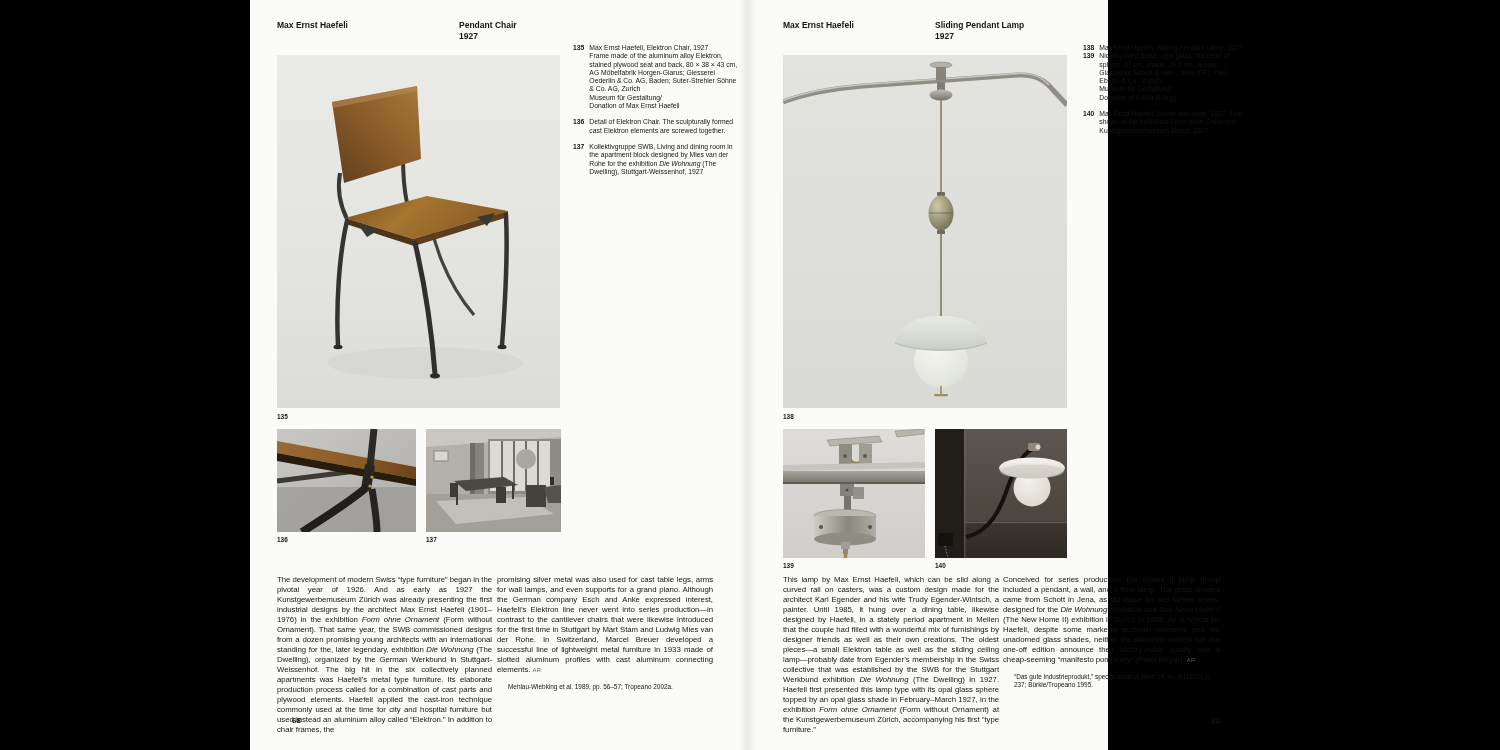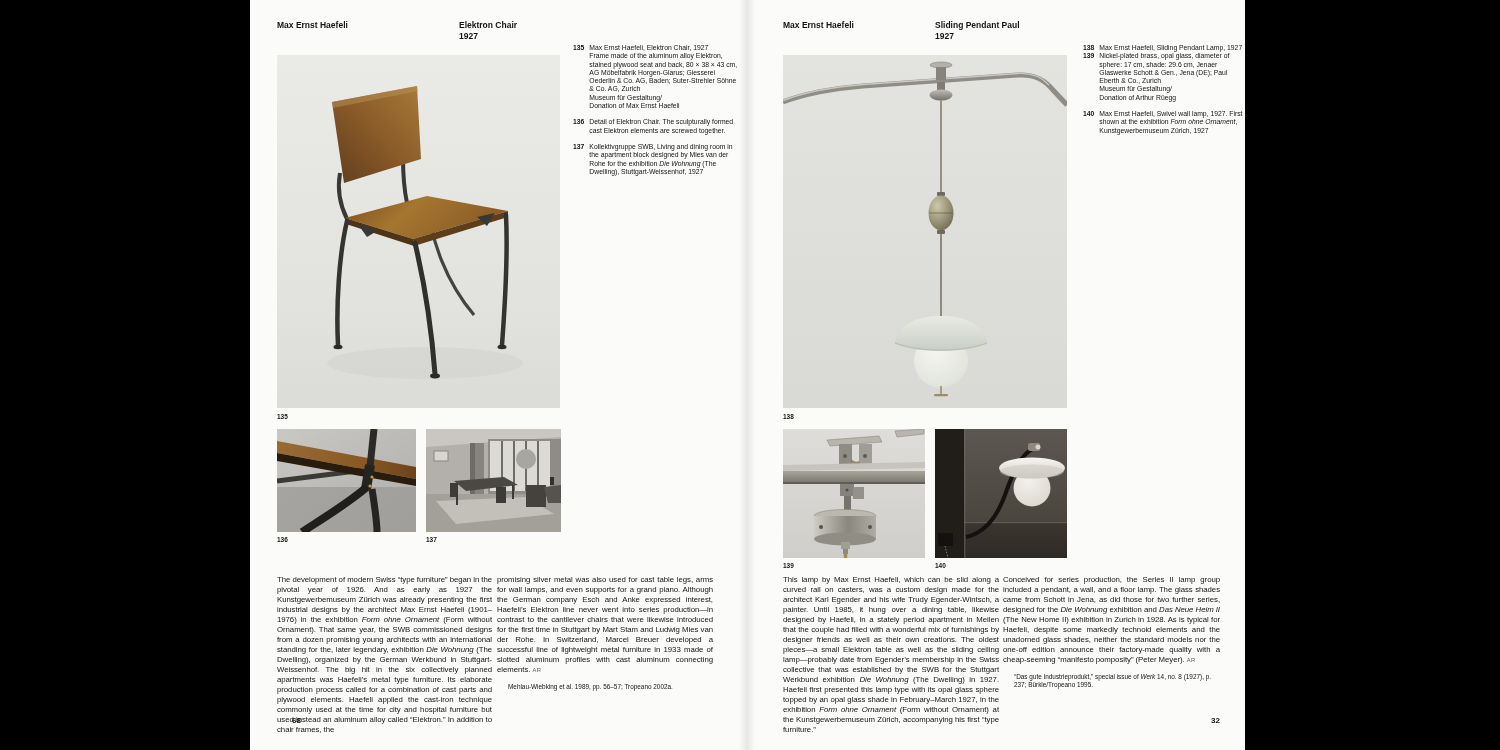--- a/index.html
+++ b/index.html
@@ -1,19 +1,19 @@
 <!DOCTYPE html>
 <html><head>
 <meta charset="utf-8">
 <style>
   * { margin:0; padding:0; box-sizing:border-box; }
   html,body { background:#000; }
   .stage { position:relative; width:1500px; height:750px; background:#000; overflow:hidden;
            font-family:"Liberation Sans", sans-serif; color:#141414; }
-  .spread { position:absolute; left:250px; top:0; width:995px; height:750px; background:#fbfbf9; }
+  .spread { position:absolute; left:250px; top:0; width:858px; height:750px; background:#fbfbf9; }
   .gutter { position:absolute; left:489px; top:0; width:16px; height:750px;
             background:linear-gradient(90deg, rgba(0,0,0,0) 0%, rgba(0,0,0,0.08) 50%, rgba(0,0,0,0) 100%); }
   .abs { position:absolute; }
   .hdr { font-size:8.5px; font-weight:bold; line-height:11px; }
   .cap-block { width:168px; }
   .cap { display:flex; gap:5px; font-size:6.8px; line-height:8.3px; margin-bottom:8px; }
   .cap.tight { margin-bottom:0; }
   .cap-num { min-width:11px; font-weight:bold; }
   .cap-text { white-space:pre-line; flex:1; }
   .body-col { font-size:7.8px; line-height:10px; text-align:justify; letter-spacing:-0.05px; }
@@ -25,21 +25,21 @@
   .photo { display:block; }
 </style>
 </head>
 <body>
 
 <div class="stage">
   <div class="spread">
 
     <div class="abs hdr" style="left:27px; top:20px;">Max Ernst Haefeli</div>
     <div class="abs hdr" style="left:209px; top:20px;">
-      <div>Elektron Chair</div>
+      <div>Pendant Chair</div>
       <div>1927</div>
     </div>
 
     <div class="abs" style="left:27px; top:55px;">
       <svg class="photo" width="283" height="353" viewBox="0 0 283 353">
         <defs>
           <linearGradient id="cbg" x1="0" y1="0" x2="0" y2="1">
             <stop offset="0" stop-color="#eaeae7"></stop>
               <stop offset="0.7" stop-color="#e2e2df"></stop>
               <stop offset="1" stop-color="#dbdbd8"></stop>
@@ -155,21 +155,21 @@
     <div class="abs body-col" style="left:27px; top:575px; width:215px;"><span>The development of modern Swiss “type furniture” began in the pivotal year of 1926. And as early as 1927 the Kunstgewerbemuseum Zürich was already presenting the first industrial designs by the architect Max Ernst Haefeli (1901–1976) in the exhibition </span><span class="it">Form ohne Ornament</span><span> (Form without Ornament). That same year, the SWB commissioned designs from a dozen promising young architects with an international standing for the, later legendary, exhibition </span><span class="it">Die Wohnung</span><span> (The Dwelling), organized by the German Werkbund in Stuttgart-Weissenhof. The big hit in the six collectively planned apartments was Haefeli’s metal type furniture. Its elaborate production process called for a combination of cast parts and plywood elements. Haefeli applied the cast-iron technique commonly used at the time for city and hospital furniture but used instead an aluminum alloy called “Elektron.” In addition to chair frames, the</span></div>
     <div class="abs" style="left:247px; top:575px; width:216px;">
       <div class="body-col"><span>promising silver metal was also used for cast table legs, arms for wall lamps, and even supports for a grand piano. Although the German company Esch and Anke expressed interest, Haefeli’s Elektron line never went into series production—in contrast to the cantilever chairs that were likewise introduced for the first time in Stuttgart by Mart Stam and Ludwig Mies van der Rohe. In Switzerland, Marcel Breuer developed a successful line of lightweight metal furniture in 1933 made of slotted aluminum profiles with cast aluminum connecting elements. </span><span class="ar">AR</span></div>
       <div class="cite"><span>Mehlau-Wiebking et al. 1989, pp. 56–57; Tropeano 2002a.</span></div>
     </div>
 
     <div class="abs pagenum" style="left:27px; top:716px;">68</div>
 
     <div class="abs hdr" style="left:533px; top:20px;">Max Ernst Haefeli</div>
     <div class="abs hdr" style="left:685px; top:20px;">
-      <div>Sliding Pendant Paul</div>
+      <div>Sliding Pendant Lamp</div>
       <div>1927</div>
     </div>
 
     <div class="abs" style="left:533px; top:55px;">
       <svg class="photo" width="284" height="353" viewBox="0 0 284 353">
         <defs>
           <linearGradient id="lbg" x1="0" y1="0" x2="0" y2="1">
             <stop offset="0" stop-color="#e3e3e0"></stop>
               <stop offset="1" stop-color="#d9d9d6"></stop>
           </linearGradient>

